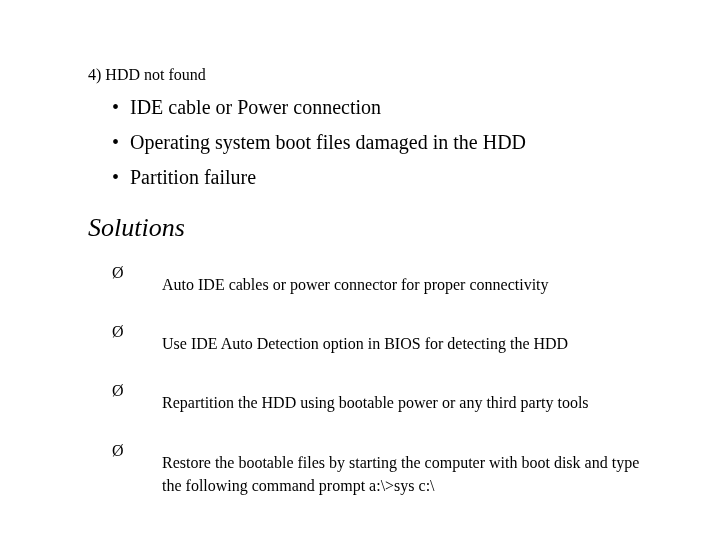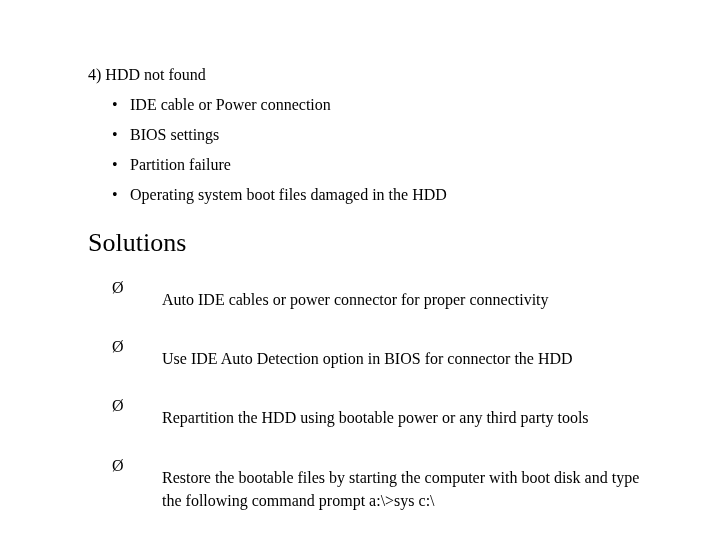--- a/index.html
+++ b/index.html
@@ -30,33 +30,34 @@
 
     .bullet-list {
       list-style: none;
       padding-left: 30px;
       margin-bottom: 24px;
     }
 
     .bullet-list li {
       position: relative;
       margin-bottom: 2px;
-      font-size: 16px;
+      font-size: 20px;
     }
 
     .bullet-list li::before {
       content: '•';
       position: absolute;
       left: -18px;
     }
 
     .solutions-heading {
       font-size: 26px;
       margin-bottom: 18px;
       font-weight: normal;
+      font-style: italic;
     }
 
     .arrow-list {
       list-style: none;
       padding-left: 0;
     }
 
     .arrow-list li {
       display: flex;
       align-items: flex-start;
@@ -77,35 +78,34 @@
   </style>
 </head>
 <body>
 
 <div class="content-wrapper">
 
   <div class="section-header">4) HDD not found</div>
 
   <ul class="bullet-list">
     <li>IDE cable or Power connection</li>
-    <li>BIOS settings</li>
+    <li>Operating system boot files damaged in the HDD</li>
     <li>Partition failure</li>
-    <li>Operating system boot files damaged in the HDD</li>
   </ul>
 
   <div class="solutions-heading">Solutions</div>
 
   <ul class="arrow-list">
     <li>
       <span class="arrow-symbol">Ø</span>
       <span class="arrow-text">Auto IDE cables or power connector for proper connectivity</span>
     </li>
     <li>
       <span class="arrow-symbol">Ø</span>
-      <span class="arrow-text">Use IDE Auto Detection option in BIOS for connector the HDD</span>
+      <span class="arrow-text">Use IDE Auto Detection option in BIOS for detecting the HDD</span>
     </li>
     <li>
       <span class="arrow-symbol">Ø</span>
       <span class="arrow-text">Repartition the HDD using bootable power or any third party tools</span>
     </li>
     <li>
       <span class="arrow-symbol">Ø</span>
       <span class="arrow-text">Restore the bootable files by starting the computer with boot disk and type the following command prompt a:\&gt;sys c:\</span>
     </li>
   </ul>

